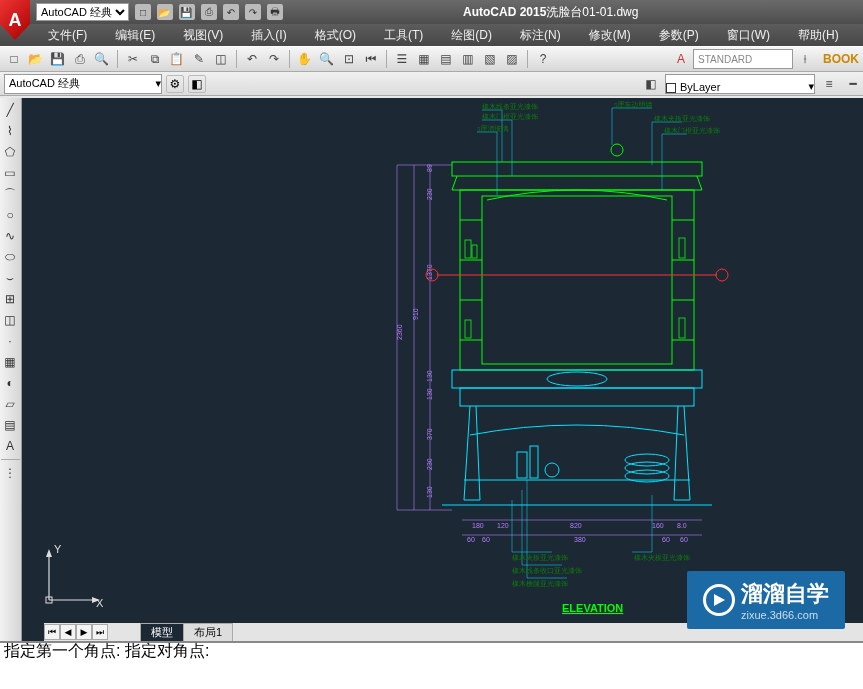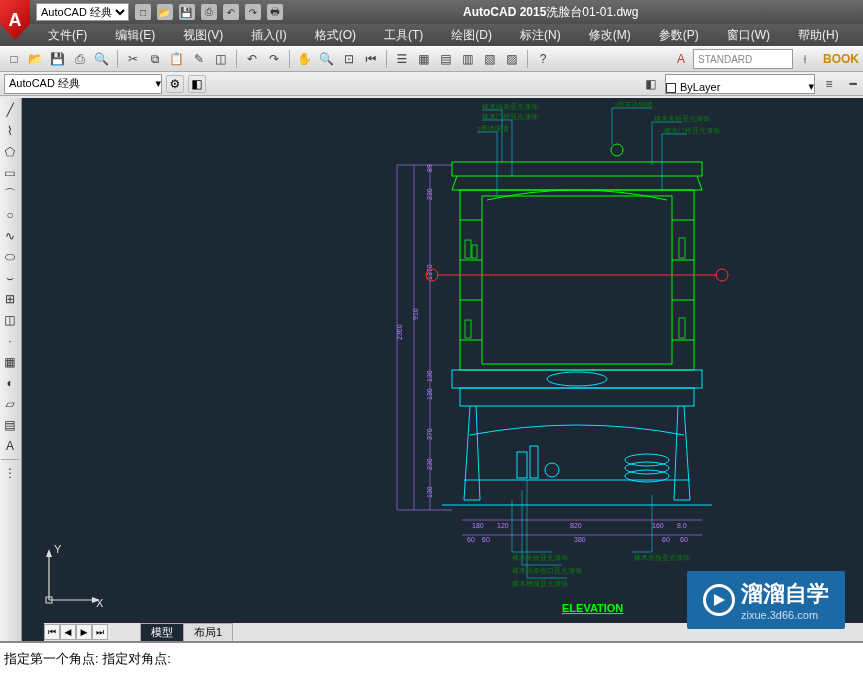--- a/index.html
+++ b/index.html
@@ -43,21 +43,21 @@
 .ucs { position:absolute; left:12px; bottom:24px; color:#ddd; font-size:11px; pointer-events:none;}
 .ucs svg{overflow:visible;}
 
 .layout-tabs { position:absolute; left:22px; right:0; bottom:0; height:18px; background:#e4e4e4; display:flex; align-items:center; font-size:11px;}
 .layout-tabs .nav-btns{display:flex;}
 .layout-tabs .nav-btn{width:16px;height:16px;border:1px solid #aaa;background:#f4f4f4;display:flex;align-items:center;justify-content:center;font-size:9px;}
 .layout-tabs .tab{padding:1px 10px;border:1px solid #aaa;border-bottom:none;background:#ddd;margin-left:-1px;}
 .layout-tabs .tab.active{background:#1d2835;color:#fff;margin-left:32px;}
 
 
-.cmd-area{position:absolute;left:0;right:0;bottom:0;height:48px;background:#fff;border-top:2px solid #888;font-size:13px;padding:8px 4px;line-height:15px;font-family:SimSun,monospace;margin-top:25px;}
+.cmd-area{position:absolute;left:0;right:0;bottom:0;height:48px;background:#fff;border-top:2px solid #888;font-size:16px;padding:0 4px;line-height:15px;font-family:SimSun,monospace;margin-top:25px;}
 
 
 .watermark{position:absolute;right:18px;bottom:60px;background:#1b6aa5;color:#fff;padding:8px 16px;display:flex;align-items:center;gap:6px;font-size:22px;font-weight:bold;z-index:50;border-radius:2px;}
 .watermark .play{width:32px;height:32px;border:3px solid #fff;border-radius:50%;display:flex;align-items:center;justify-content:center;}
 .watermark .sub{font-size:11px;font-weight:normal;color:#cde;}
 
 
 .anno{fill:#0c7a0c;font-size:7px;font-family:SimSun;}
 .dim{fill:#b47fff;font-size:7px;}
 text{user-select:none;}

